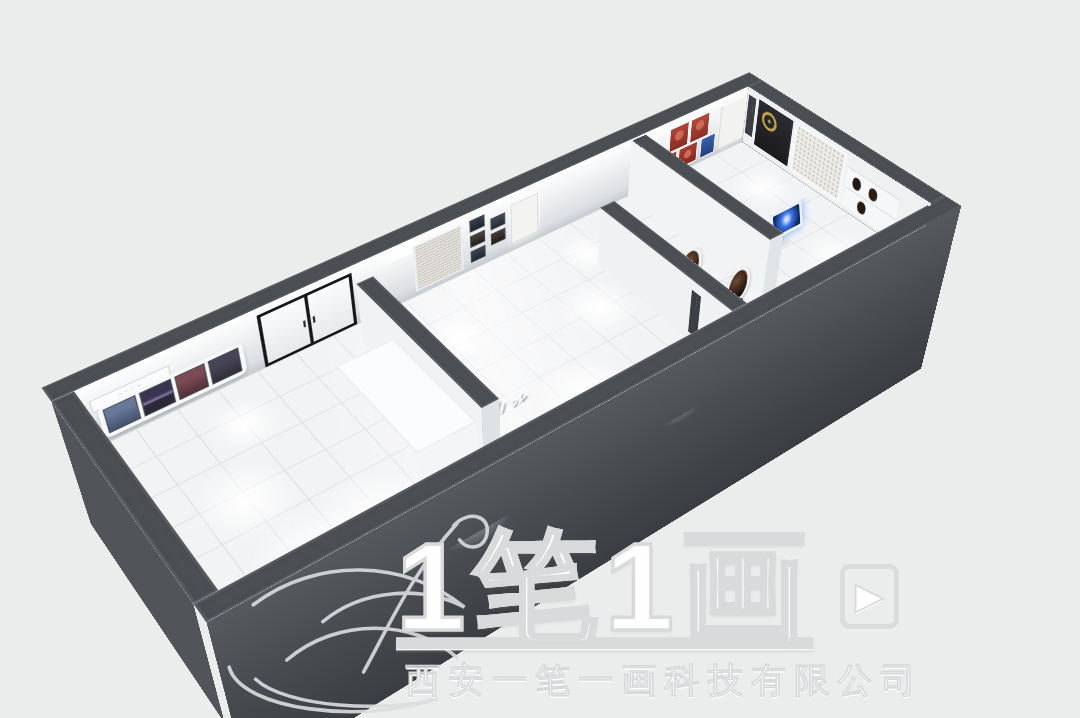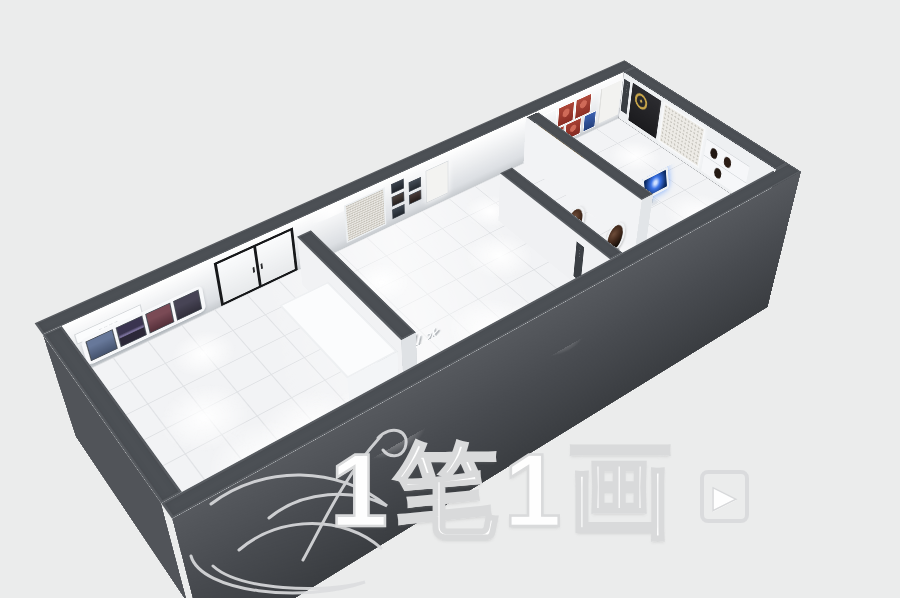--- a/index.html
+++ b/index.html
@@ -10,21 +10,21 @@
          transform-origin:360px 132px;transform:rotateX(48deg) rotateZ(-37deg);
          transform-style:preserve-3d;}
   .f{position:absolute;left:0;top:0;transform-origin:0 0;}
   .captop{background:#4c5055;box-shadow:inset 0 0 0 2px #575b60, inset 0 0 6px #3c3f43;}
   .glow{position:absolute;border-radius:50%;
         background:radial-gradient(circle,rgba(255,255,255,.95) 0%,rgba(255,255,255,.45) 40%,rgba(255,255,255,0) 72%);}
   .frame{box-sizing:border-box;border:1px solid #4a5058;}
   .vtxt{writing-mode:vertical-rl;font-size:5px;letter-spacing:2px;color:#e9eaec;line-height:1;
         display:block;margin:4px auto 0;}
   .wm-logo{font-weight:bold;color:rgba(252,252,252,.38);-webkit-text-stroke:2.5px #d9dadb;
-           text-shadow:0 1px 0 #ffffff,0 2px 3px rgba(150,150,150,.30);}
+           text-shadow:0 1px 0 #ffffff,0 2px 3px rgba(150,150,150,.30);text-decoration:underline;}
   .wm-co{color:rgba(252,252,252,.42);-webkit-text-stroke:1.3px #d7d8da;
           text-shadow:0 1px 0 #ffffff;}
 </style>
 </head>
 <body>
 
 <div class="stage">
   <div class="scene">
     <div class="world">
 
@@ -211,14 +211,15 @@
         <path d="M228,28 C190,70 172,112 150,152"></path>
         <path d="M225,30 C238,16 258,22 252,40 C248,50 236,50 230,42"></path>
         <path d="M58,96 C110,56 186,58 234,98 C200,80 150,82 116,110"></path>
         <path d="M86,142 C128,106 192,108 228,140"></path>
         <path d="M38,148 C48,184 150,196 212,174 C170,186 86,182 60,158"></path>
       </g>
     </svg>
     <div class="wm-logo" style="position:absolute;left:330px;top:438px;font-size:104px;line-height:1;letter-spacing:6px;white-space:nowrap;">1笔1画</div>
     <span class="wm-co" style="position:absolute;left:700px;top:470px;font-size:30px;padding:5px 9px;border:4px solid rgba(216,217,219,.9);
                  border-radius:8px;color:rgba(252,252,252,.45);">▶</span>
+    <div class="wm-co" style="position:absolute;left:338px;top:548px;font-size:29px;letter-spacing:7px;white-space:nowrap;">西安一笔一画科技有限公司</div>
   </div>
 </div>
 
 </body></html>

